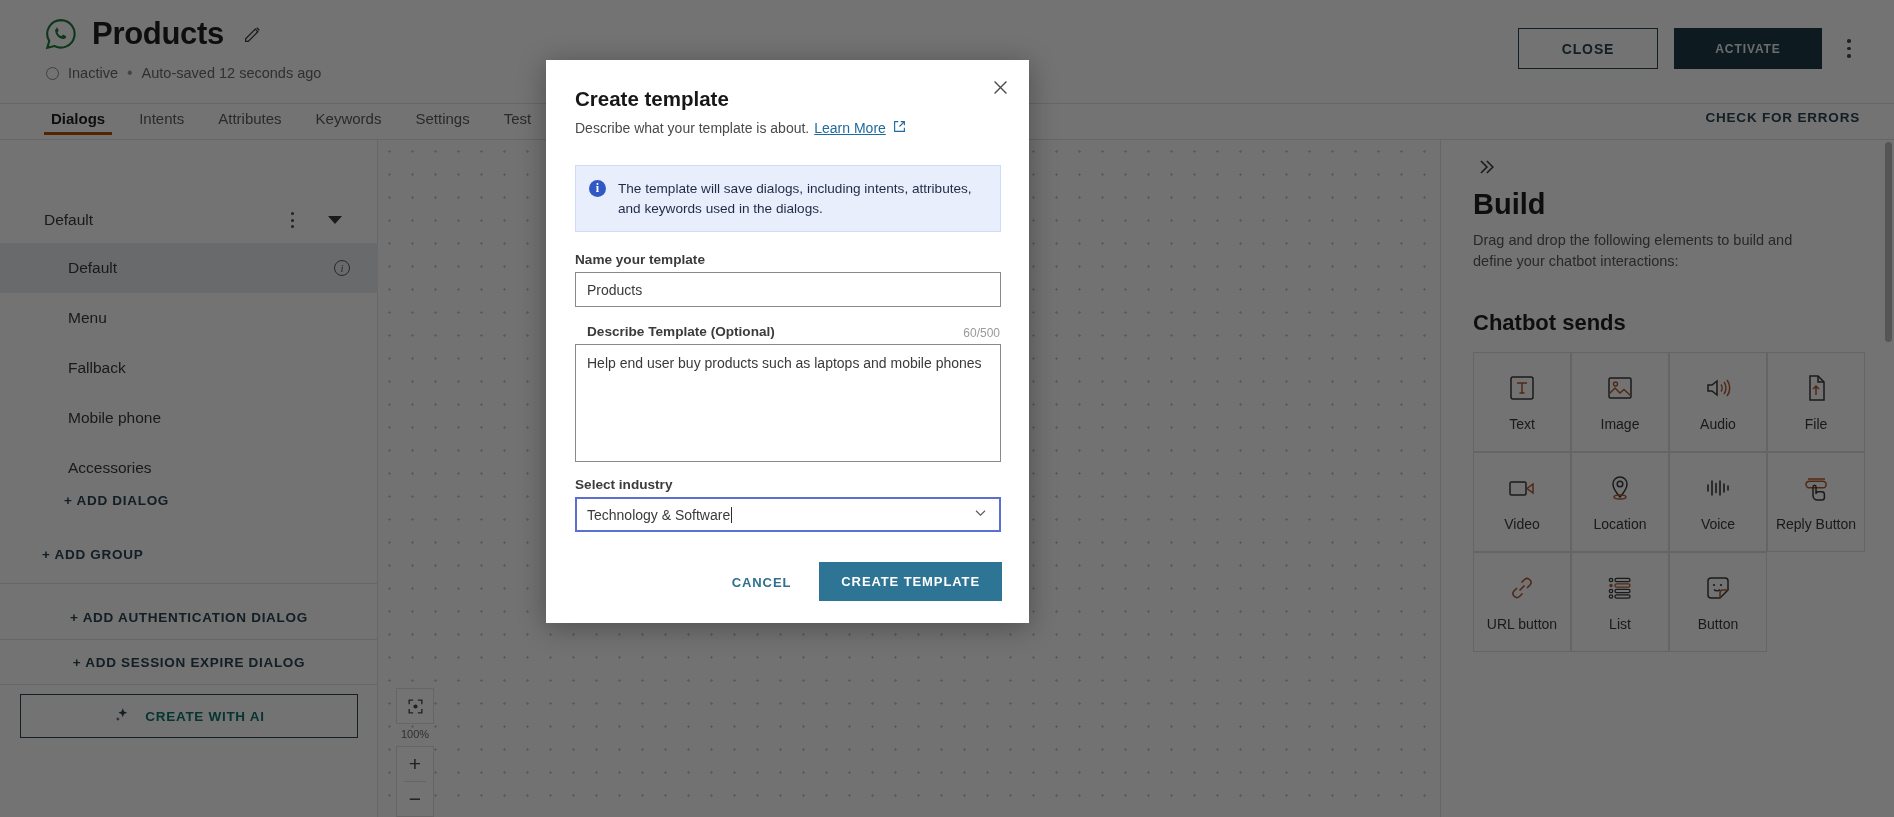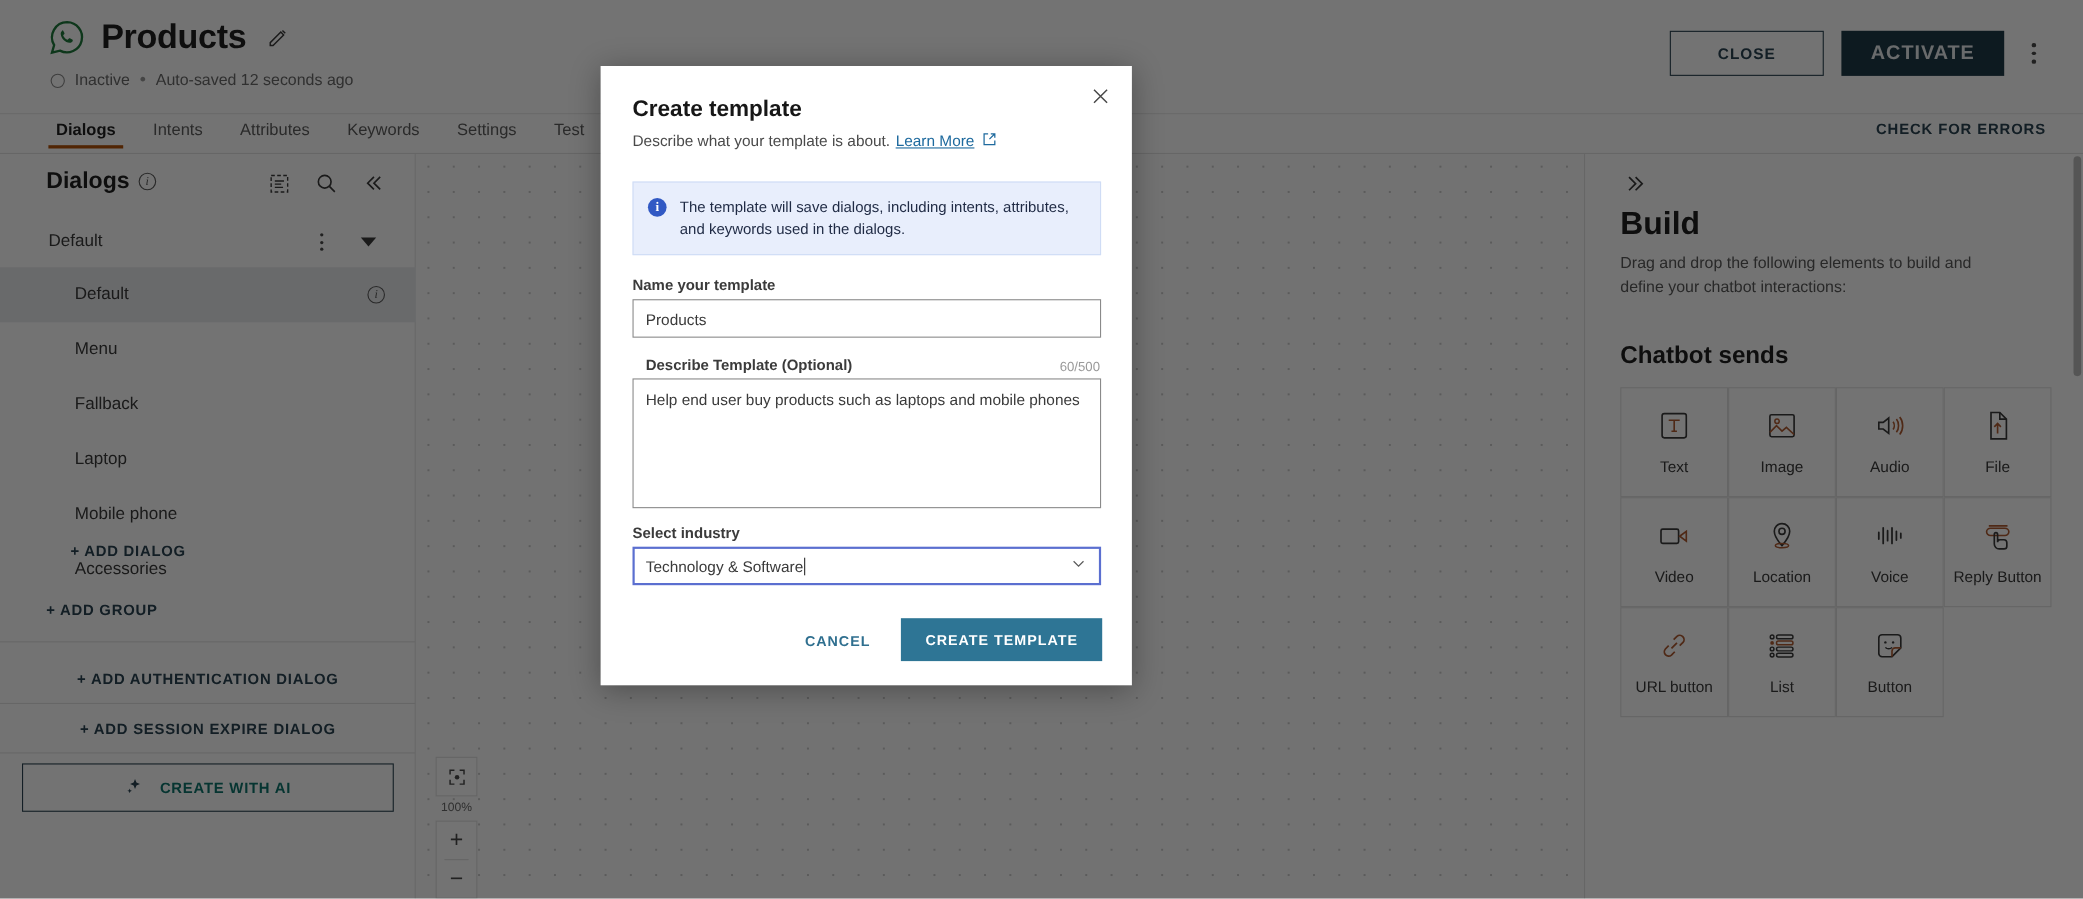--- a/index.html
+++ b/index.html
@@ -35,21 +35,21 @@
   .status-sep { color: #9a9a9a; font-size: 16px; line-height: 1; }
 
   .top-actions { position: absolute; right: 34px; top: 28px; display: flex; align-items: center; gap: 16px; }
   .btn-close {
     width: 140px; height: 41px; border: 1px solid #2a4452; background: transparent;
     color: #2a4452; font-size: 14px; font-weight: 700; letter-spacing: 0.9px;
     font-family: "Liberation Sans", sans-serif; cursor: pointer;
   }
   .btn-activate {
     width: 148px; height: 41px; border: none; background: #1e3a47;
-    color: #e9eef0; font-size: 18px; font-weight: 700; letter-spacing: 0.9px;
+    color: #e9eef0; font-size: 12px; font-weight: 700; letter-spacing: 0.9px;
     font-family: "Liberation Sans", sans-serif; cursor: pointer;
   }
   .kebab { width: 22px; height: 26px; display: flex; flex-direction: column; align-items: center; justify-content: center; gap: 4px; cursor: pointer; }
   .kebab i { width: 3.5px; height: 3.5px; border-radius: 50%; background: #4b4b4b; display: block; }
 
   
   .tabstrip {
     position: absolute; left: 0; top: 104px; width: 1894px; height: 36px;
     border-bottom: 1px solid #e3e3e3; background: #fff;
   }
@@ -270,44 +270,20 @@
         <div class="tab">Attributes</div>
         <div class="tab">Keywords</div>
         <div class="tab">Settings</div>
         <div class="tab">Test</div>
         <div class="tab">Overview</div>
       </div>
       <div class="check-errors">CHECK FOR ERRORS</div>
     </div>
 
     <div class="sidebar">
-      <div class="sb-head">
-        <div class="sb-title">
-          <span>Dialogs</span><span class="info-circle">i</span>
-        </div>
-        <div class="sb-icons">
-          <span>
-            <svg width="20" height="20" viewBox="0 0 24 24" fill="none">
-              <rect x="3" y="3" width="18" height="18" stroke="#3a3a3a" stroke-width="1.5" stroke-dasharray="4 2.6" fill="none"></rect>
-              <path d="M7 9h10M7 12.5h7M7 16h9" stroke="#3a3a3a" stroke-width="1.5"></path>
-            </svg>
-          </span>
-          <span>
-            <svg width="21" height="21" viewBox="0 0 24 24" fill="none">
-              <circle cx="10.5" cy="10.5" r="6.6" stroke="#3a3a3a" stroke-width="1.7"></circle>
-              <path d="M15.4 15.4L21 21" stroke="#3a3a3a" stroke-width="1.7"></path>
-            </svg>
-          </span>
-          <span>
-            <svg width="21" height="21" viewBox="0 0 24 24" fill="none">
-              <path d="M12.5 5.5L6 12l6.5 6.5M19 5.5L12.5 12 19 18.5" stroke="#3a3a3a" stroke-width="1.7" fill="none"></path>
-            </svg>
-          </span>
-        </div>
-      </div>
 
       <div class="group-row">
         <span class="group-name">Default</span>
         <span class="group-kebab">
             <i></i>
             <i></i>
             <i></i>
           </span>
         <span class="caret-down"></span>
       </div>
@@ -315,23 +291,20 @@
       <div class="dialog-list">
         <div class="dialog-item selected">
           <span>Default</span>
           <span class="info-circle">i</span>
         </div>
         <div class="dialog-item">
           <span>Menu</span>
         </div>
         <div class="dialog-item">
           <span>Fallback</span>
-        </div>
-        <div class="dialog-item">
-          <span>Laptop</span>
         </div>
         <div class="dialog-item">
           <span>Mobile phone</span>
         </div>
         <div class="dialog-item">
           <span>Accessories</span>
         </div>
       </div>
 
       <div class="add-dialog">+ ADD DIALOG</div>

